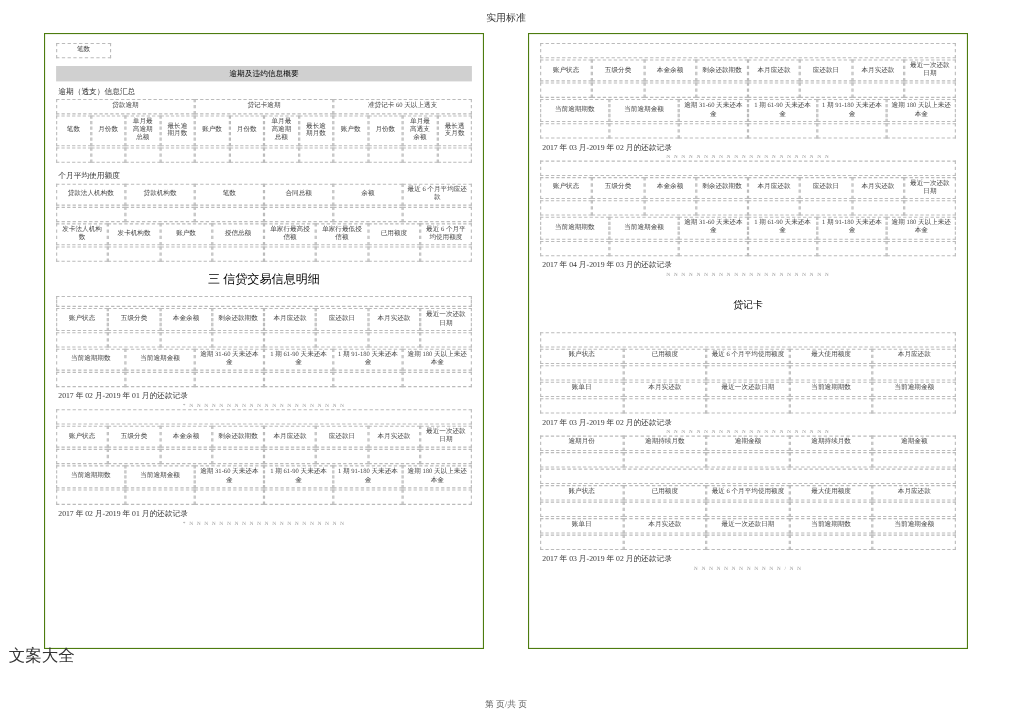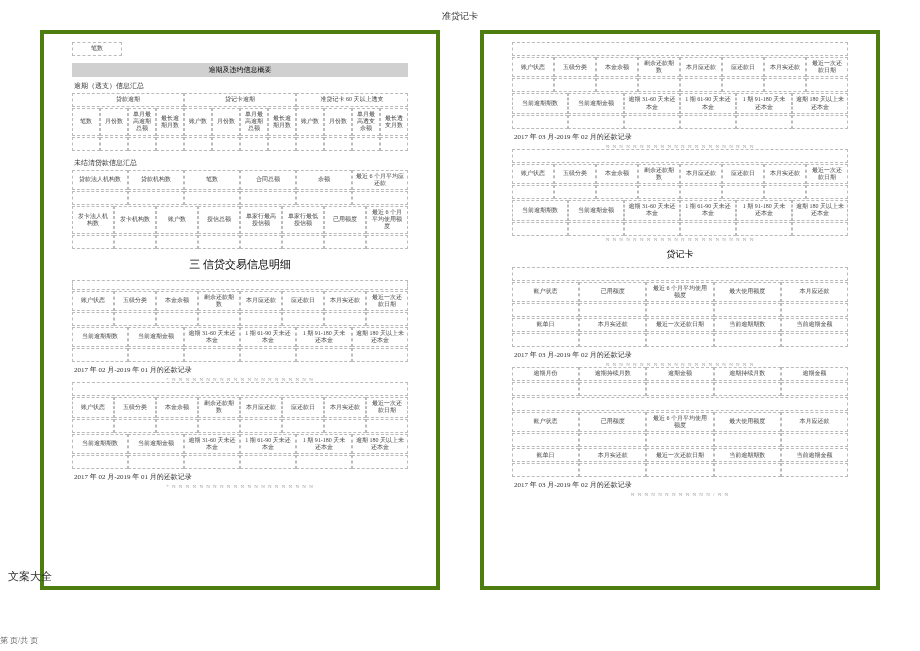--- a/index.html
+++ b/index.html
@@ -1,36 +1,36 @@
 <!DOCTYPE html>
 <html><head>
 <meta charset="utf-8">
 <style>
 *{box-sizing:border-box;margin:0;padding:0}
 body{font-family:SimSun,serif;font-size:7px;background:#fff;width:920px;height:651px;position:relative;overflow:hidden}
 .header-title{position:absolute;top:10px;left:0;right:0;text-align:center;font-size:9px;color:#333}
-.footer-label{position:absolute;bottom:67px;left:8px;font-size:11px;color:#333}
-.page-num{position:absolute;bottom:5px;left:0;right:0;font-size:8px;color:#666}
+.footer-label{position:absolute;bottom:45px;left:8px;font-size:15px;color:#333}
+.page-num{position:absolute;bottom:5px;left:0;right:0;text-align:center;font-size:8px;color:#666}
 .pages{display:flex;justify-content:center;gap:40px;padding:30px 40px 20px}
-.page{width:404px;border:4px solid #4d7c0f;padding:8px 28px;background:#fff;min-height:560px}
+.page{width:404px;border:1px solid #4d7c0f;padding:8px 10px;background:#fff;min-height:560px}
 .cell{border:1px dashed #bbb;padding:2px 3px;font-size:6px;color:#444;text-align:center;display:flex;align-items:center;justify-content:center;line-height:1.2}
 .row{display:flex;margin-bottom:1px}
 .row .cell{flex:1;min-height:14px}
 .band{background:#d0d0d0;padding:2px;text-align:center;font-size:7px;margin:2px 0;color:#000}
 .subband{text-align:left;font-size:7px;padding:2px;color:#333}
 .section-title{text-align:center;font-size:11px;font-weight:normal;margin:8px 0;color:#000}
-.section-title2{text-align:center;font-size:9px;margin:6px 0;color:#000}
+.section-title2{text-align:center;font-size:9px;margin:18px 0;color:#000}
 .tornado{font-size:5px;color:#999;letter-spacing:1px;text-align:center;white-space:nowrap;overflow:hidden}
 .sp{height:4px}
 .tall .cell{min-height:20px}
 </style>
 </head>
 <body>
 
-<div class="header-title">准贷记卡</div>
+<div class="header-title">实用标准</div>
 <div class="footer-label">文案大全</div>
 <div class="page-num">第 页/共 页</div>
 
 <div class="pages">
 
 <div class="page">
   <div class="row">
         <div class="cell" style="max-width:50px">笔数</div>
       </div>
   <div class="sp"></div>
@@ -63,21 +63,21 @@
         <div class="cell"></div>
         <div class="cell"></div>
         <div class="cell"></div>
         <div class="cell"></div>
         <div class="cell"></div>
         <div class="cell"></div>
         <div class="cell"></div>
         <div class="cell"></div>
       </div>
   <div class="sp"></div>
-  <div class="subband">未结清贷款信息汇总</div>
+  <div class="subband">个月平均使用额度</div>
   <div class="row tall">
     <div class="cell">贷款法人机构数</div>
     <div class="cell">贷款机构数</div>
     <div class="cell">笔数</div>
     <div class="cell">合同总额</div>
     <div class="cell">余额</div>
     <div class="cell">最近 6 个月平均应还款</div>
   </div>
   <div class="row">
         <div class="cell"></div>
@@ -270,20 +270,21 @@
     <div class="cell">逾期 180 天以上未还本金</div>
   </div>
   <div class="row">
         <div class="cell"></div>
         <div class="cell"></div>
         <div class="cell"></div>
         <div class="cell"></div>
         <div class="cell"></div>
         <div class="cell"></div>
       </div>
+  <div class="subband">2017 年 04 月-2019 年 03 月的还款记录</div>
   <div class="tornado">N N N N N N N N N N N N N N N N N N N N N N</div>
 
   <div class="section-title2">贷记卡</div>
   <div class="row">
         <div class="cell"></div>
       </div>
 
   <div class="row">
     <div class="cell">账户状态</div>
     <div class="cell">已用额度</div>

